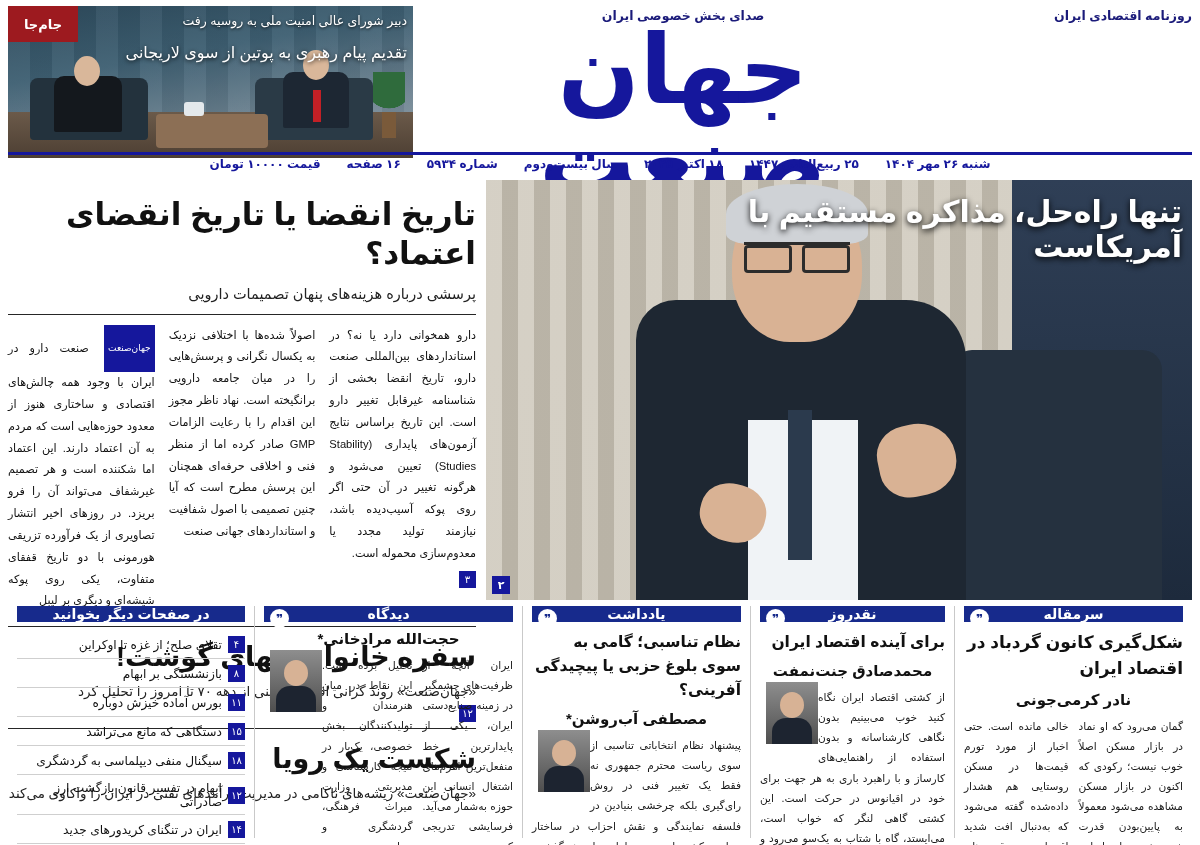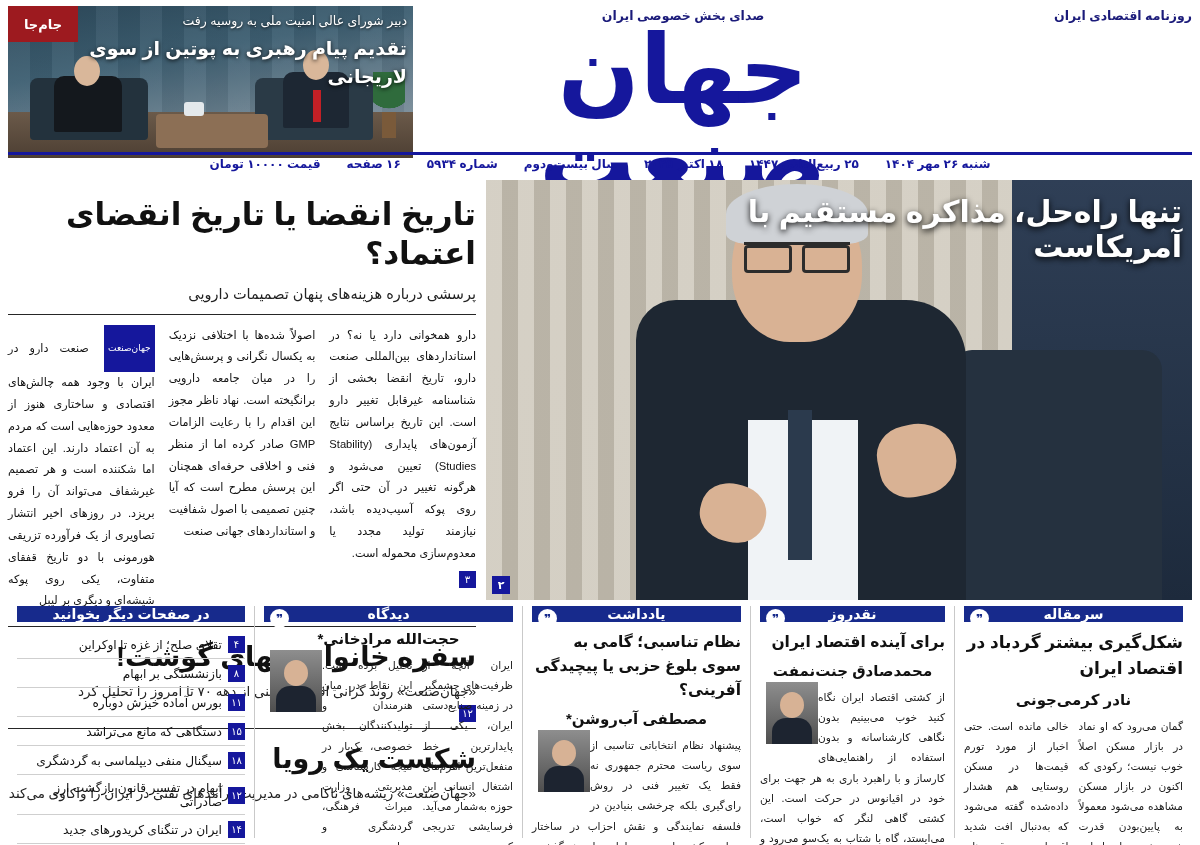--- a/index.html
+++ b/index.html
@@ -85,21 +85,21 @@
     background:#9d1a1f;
     color:#fff; font-size:13px; font-weight:bold;
     display:flex; align-items:center; justify-content:center;
     letter-spacing:1px;
   }
   .mh-cap {
     position:absolute; right:6px; top:6px; left:76px;
     text-align:right; color:#ffffff; line-height:1.5;
   }
   .mh-cap .small { font-size:12.5px; text-shadow:0 1px 3px rgba(0,0,0,.85); }
-  .mh-cap .big { font-size:19px; font-weight:bold; text-shadow:0 1px 4px rgba(0,0,0,.9); margin-top:4px;}
+  .mh-cap .big { font-size:16px; font-weight:normal; text-shadow:0 1px 4px rgba(0,0,0,.9); margin-top:10px;}
 
   .mh-center {
     position:absolute; left:413px; top:0; width:540px; height:160px;
     text-align:center;
   }
   .mh-slogan {
     font-size:12.5px; color:#1b1b7a; margin-top:8px; font-weight:bold;
   }
   .mh-logo {
     font-size:96px; line-height:0.95; font-weight:bold; color:#15179c;
@@ -381,21 +381,21 @@
   </div>
 
   <div class="bottom">
     <div class="bcols">
 
       <div class="bcol" style="flex:0 0 238px">
         <div class="hdr">
           <span class="qlogo">❞</span>
           <span>سرمقاله</span>
         </div>
-        <h3 class="big">شکل‌گیری بیشتر گرد‌باد در اقتصاد ایران</h3>
+        <h3 class="big">شکل‌گیری کانون گرد‌باد در اقتصاد ایران</h3>
         <div class="author">نادر کرمی‌جونی</div>
         <div class="body two">گمان می‌رود که او نماد در بازار مسکن اصلاً خوب نیست؛ رکودی که اکنون در بازار مسکن مشاهده می‌شود معمولاً به پایین‌بودن قدرت خرید شهروندان ایرانی نسبت داده و گفته می‌شود که به قیمت‌های حاضر بسیاری از شهروندان ایرانی چه در تهران و شهرهای بزرگ و چه در حتی در شهرهای کوچک توان خرید یک واحد مسکونی را ندارند؛ به همین دلیل تعداد قابل توجهی از واحدهای ساخته‌شده خالی مانده است. حتی اخبار از مورد تورم قیمت‌ها در مسکن روستایی هم هشدار داده‌شده گفته می‌شود که به‌دنبال افت شدید اقتصادی و موقعیت‌های دخیل در تعیین قیمت مسکن، نرخ واحدهای مسکونی حتی در شهرهای کوچک و روستاها نیز به میزان نگران‌کننده‌ای افزایش پیدا کرده است. افزایش قیمت‌ها به هر دلیل، هنوز به واحدهای مسکونی</div>
       </div>
 
       <div class="bcol" style="flex:0 0 204px">
         <div class="hdr">
           <span class="qlogo">❞</span>
           <span>نقدروز</span>
         </div>
         <h3>برای آینده اقتصاد ایران</h3>

